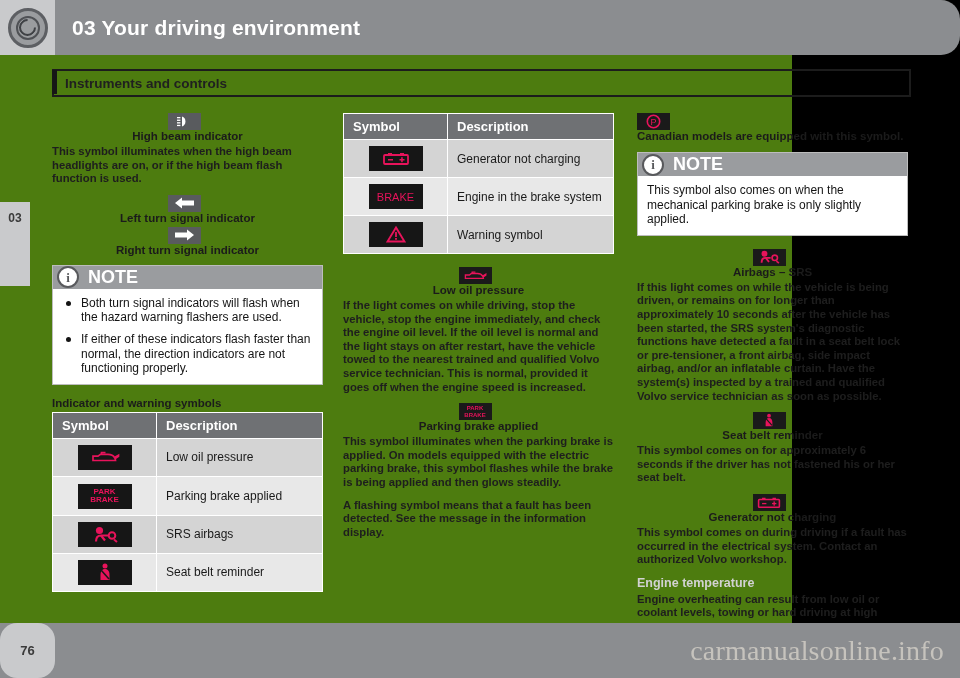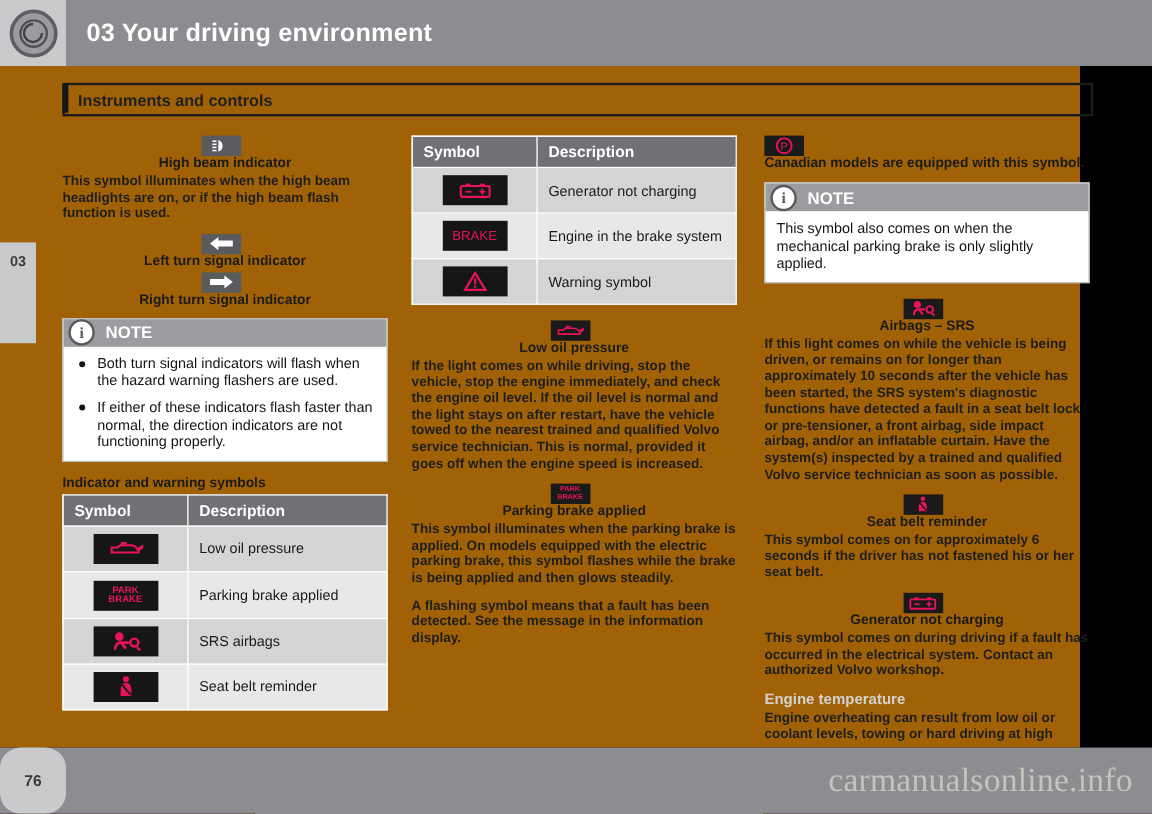--- a/index.html
+++ b/index.html
@@ -8,21 +8,21 @@
     background:#000;
     font-family:"Liberation Sans", sans-serif;
     overflow:hidden;
     position:relative;
   }
 
   
   .topbar{
     position:absolute;left:0;top:0;width:960px;height:55px;
     background:#8b8d90;
-    display:flex;align-items:center;
+    display:flex;align-items:center;border-radius:19px;
   }
   .logo-cell{
     width:55px;height:55px;background:#c9cacc;
     display:flex;align-items:center;justify-content:center;
     flex:0 0 55px;
   }
   .logo-mark{
     width:34px;height:34px;border-radius:50%;
     border:3px solid #5d5f63;
     background:#9a9c9f;
@@ -38,22 +38,22 @@
     border:2px solid #3f4145;border-top-color:transparent;
     transform:rotate(45deg);
   }
   .chapter-title{
     color:#fff;font-size:21px;font-weight:bold;
     padding-left:17px;letter-spacing:.2px;
   }
 
   
   .page{
-    position:absolute;left:0;top:55px;width:900px;height:568px;
-    background:#a16207;
+    position:absolute;left:0;top:55px;width:792px;height:568px;
+    background:#4d7c0f;
   }
 
   
   .section-head{
     position:absolute;left:52px;top:14px;width:855px;height:24px;
     border:2px solid #1c1c1c;
     display:flex;align-items:center;
   }
   .section-head .bar{
     width:5px;height:24px;background:#161616;margin-left:-2px;margin-top:-2px;
@@ -115,21 +115,21 @@
     background:#9a9c9f;height:23px;display:flex;align-items:center;
     padding-left:4px;
   }
   .note-icon{
     width:18px;height:18px;border-radius:50%;
     background:#fff;border:2px solid #58595c;
     color:#58595c;font-size:13px;font-weight:bold;
     display:flex;align-items:center;justify-content:center;
     font-family:"Liberation Serif", serif;line-height:1;
   }
-  .note-title{color:#fff;font-size:14px;font-weight:bold;padding-left:9px;}
+  .note-title{color:#fff;font-size:18px;font-weight:bold;padding-left:9px;}
   .note-body{padding:7px 9px 8px 9px;}
   .note-body ul{margin:0;padding:0;list-style:none;}
   .note-body li{
     position:relative;padding-left:19px;margin-bottom:7px;
     font-size:12px;line-height:14.6px;color:#141414;
   }
   .note-body li:last-child{margin-bottom:0;}
   .note-body li:before{
     content:"";position:absolute;left:4px;top:5px;
     width:5px;height:5px;border-radius:50%;background:#141414;

